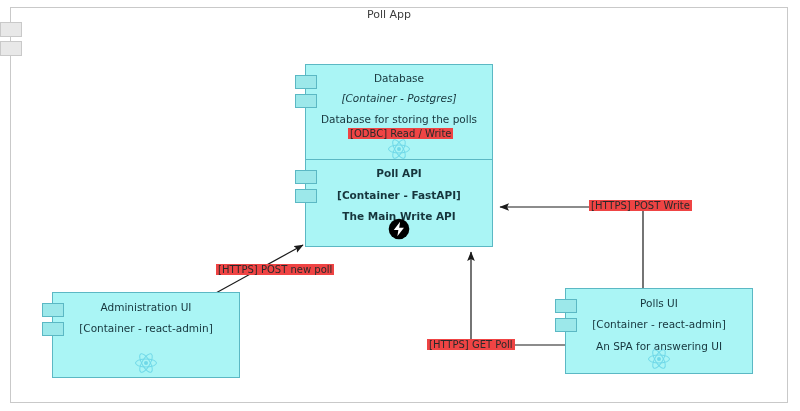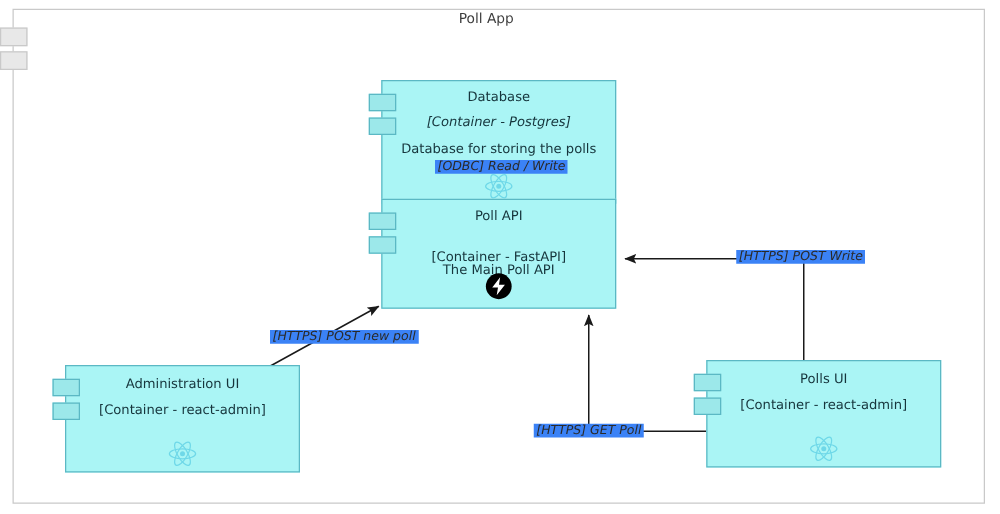--- a/index.html
+++ b/index.html
@@ -81,30 +81,30 @@
     text-align: center;
     color: #16353c;
     line-height: 1.1;
   }
   .box .btitle { font-size: 10.5px; }
   .box .btech  { font-size: 10.5px; }
   .box .bdesc  { font-size: 10.5px; }
 
   
   #box-database      { left: 305px; top: 32px;  width: 188px; height: 99px; margin-top: 32px; }
-  #box-poll-api      { left: 305px; top: 159px; width: 188px; height: 88px; }
+  #box-poll-api      { left: 305px; top: 159px; width: 188px; height: 88px; font-weight: bold; }
   #box-admin-ui      { left: 52px;  top: 292px; width: 188px; height: 86px; }
   #box-polls-ui      { left: 565px; top: 288px; width: 188px; height: 86px; }
 
   #box-database .btitle { top: 8px; }
   #box-database .btech  { top: 28px; font-style: italic; }
   #box-database .bdesc  { top: 49px; }
 
   #box-poll-api .btitle { top: 8px; }
-  #box-poll-api .btech  { top: 41px; }
+  #box-poll-api .btech  { top: 30px; }
   #box-poll-api .bdesc  { top: 51px; }
 
   #box-admin-ui .btitle { top: 9px; }
   #box-admin-ui .btech  { top: 30px; }
   #box-admin-ui .bdesc  { top: 52px; }
 
   #box-polls-ui .btitle { top: 9px; }
   #box-polls-ui .btech  { top: 30px; }
   #box-polls-ui .bdesc  { top: 52px; }
 
@@ -128,23 +128,22 @@
     margin-left: -11px;
     bottom: 6px;
   }
 
   
   .edge-label {
     position: absolute;
     font-size: 10px;
     color: #2a2a2a;
     white-space: nowrap;
-    background: #3b82f6;
+    background: #ef4444;
     padding: 0 2px;
-    font-style: italic;
   }
   #lbl-odbc        { left: 348px; top: 128px; }
   #lbl-post-newpoll{ left: 216px; top: 264px; }
   #lbl-post-answer { left: 589px; top: 200px; }
   #lbl-get-poll    { left: 427px; top: 339px; }
 </style>
 </head>
 <body>
 
 <div id="canvas">
@@ -191,21 +190,21 @@
       <ellipse cx="24" cy="22" rx="21" ry="8" fill="none" stroke="#6fd8e8" stroke-width="2" transform="rotate(120 24 22)"></ellipse>
       <circle cx="24" cy="22" r="4" fill="#6fd8e8"></circle>
     </svg>
   </div>
 
   <div class="box" id="box-poll-api">
     <div class="ctab a"></div>
     <div class="ctab b"></div>
     <div class="btitle">Poll API</div>
     <div class="btech">[Container - FastAPI]</div>
-    <div class="bdesc">The Main Poll API</div>
+    <div class="bdesc">The Main Write API</div>
     <svg class="logo-fastapi" viewBox="0 0 32 32">
       <circle cx="16" cy="16" r="15" fill="#000000"></circle>
       <path d="M17.6 5.5 L8.4 17.4 L15.1 17.4 L13.6 26.5 L23.2 14.2 L16.3 14.2 z" fill="#ffffff"></path>
     </svg>
   </div>
 
   <div class="box" id="box-admin-ui">
     <div class="ctab a"></div>
     <div class="ctab b"></div>
     <div class="btitle">Administration UI</div>
@@ -216,20 +215,21 @@
       <ellipse cx="24" cy="22" rx="21" ry="8" fill="none" stroke="#6fd8e8" stroke-width="2" transform="rotate(120 24 22)"></ellipse>
       <circle cx="24" cy="22" r="4" fill="#6fd8e8"></circle>
     </svg>
   </div>
 
   <div class="box" id="box-polls-ui">
     <div class="ctab a"></div>
     <div class="ctab b"></div>
     <div class="btitle">Polls UI</div>
     <div class="btech">[Container - react-admin]</div>
+    <div class="bdesc">An SPA for answering UI</div>
     <svg class="logo-react" viewBox="0 0 48 44">
       <ellipse cx="24" cy="22" rx="21" ry="8" fill="none" stroke="#6fd8e8" stroke-width="2"></ellipse>
       <ellipse cx="24" cy="22" rx="21" ry="8" fill="none" stroke="#6fd8e8" stroke-width="2" transform="rotate(60 24 22)"></ellipse>
       <ellipse cx="24" cy="22" rx="21" ry="8" fill="none" stroke="#6fd8e8" stroke-width="2" transform="rotate(120 24 22)"></ellipse>
       <circle cx="24" cy="22" r="4" fill="#6fd8e8"></circle>
     </svg>
   </div>
 
   <div class="edge-label" id="lbl-odbc">[ODBC] Read / Write</div>
   <div class="edge-label" id="lbl-post-newpoll">[HTTPS] POST new poll</div>

